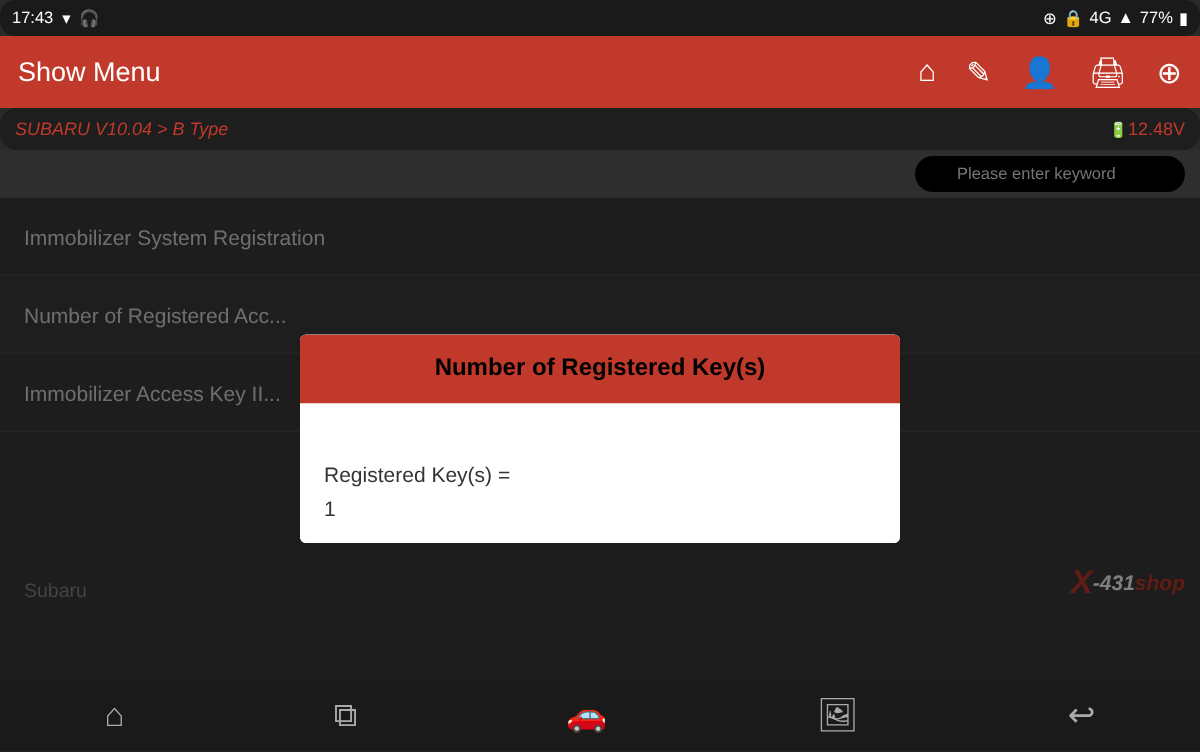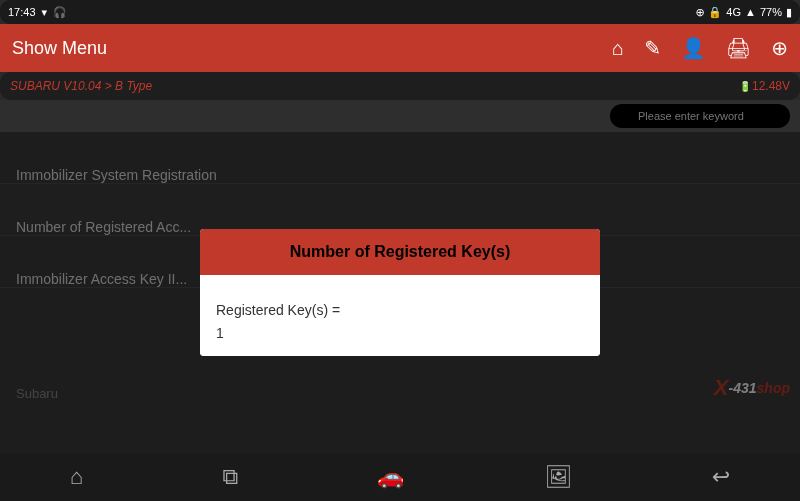--- a/index.html
+++ b/index.html
@@ -124,21 +124,21 @@
     }
 
     
     .menu-list {
       padding: 0;
     }
     .menu-item {
       height: 52px;
       border-bottom: 1px solid #4a4a4a;
       display: flex;
-      align-items: flex-end;
+      align-items: center;
       padding: 0 16px;
       background: #3d3d3d;
       color: #ddd;
       font-size: 14px;
     }
     .menu-item:nth-child(odd) { background: #3a3a3a; }
 
     
     .bottom-nav {
       height: 48px;
@@ -212,21 +212,21 @@
     }
     .modal-header {
       background: #c0392b;
       color: #000000;
       text-align: center;
       padding: 14px 16px;
       font-size: 16px;
       font-weight: bold;
     }
     .modal-body {
-      padding: 24px 16px 12px 16px;
+      padding: 36px 16px 12px 16px;
       background: #fff;
       min-height: 70px;
     }
     .modal-body-text {
       color: #333;
       font-size: 14px;
       line-height: 1.6;
     }
     .modal-footer {
       padding: 8px 16px 12px 16px;

